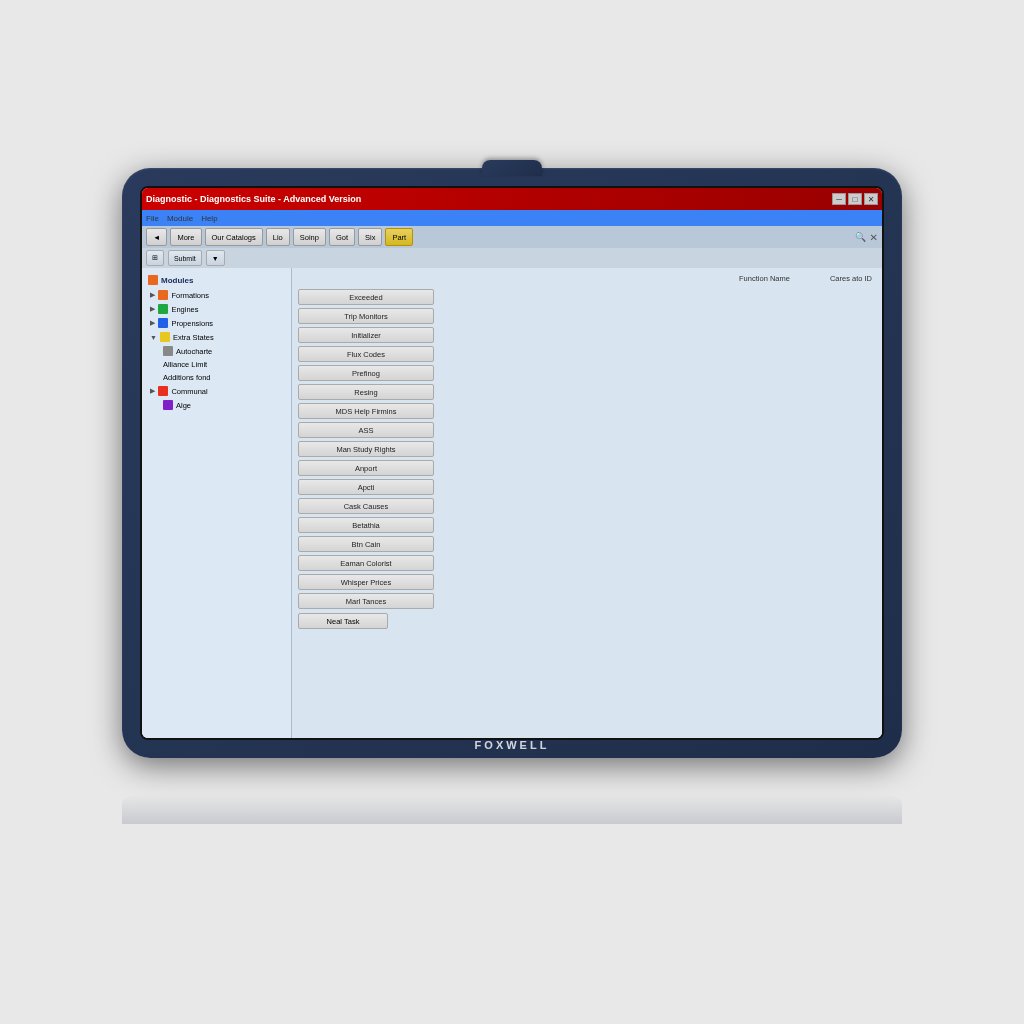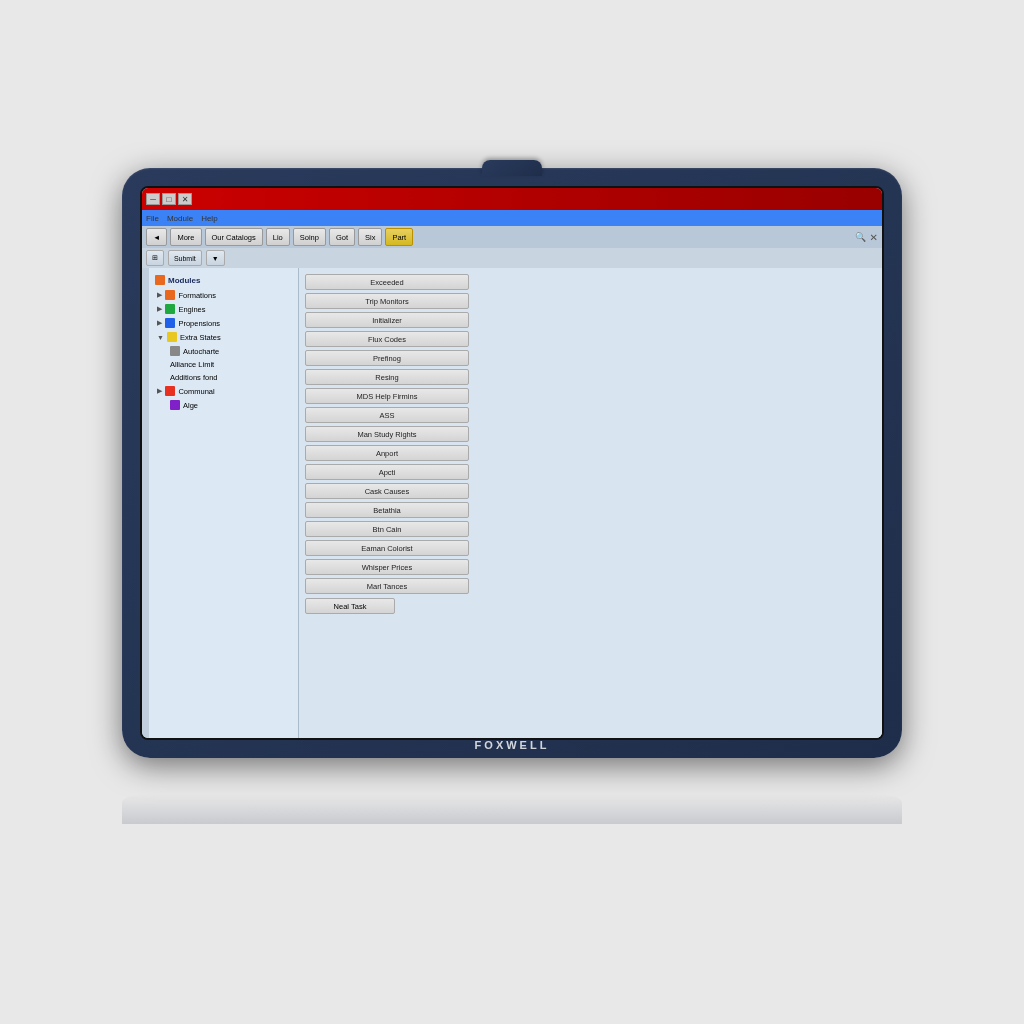--- a/index.html
+++ b/index.html
@@ -178,21 +178,20 @@
       background: #c0cede;
     }
 
     
     .sidebar {
       width: 150px;
       background: #dce8f4;
       border-right: 1px solid #aabbcc;
       padding: 4px;
       overflow-y: auto;
-      margin-left: 7px;
     }
 
     .sidebar-item {
       font-size: 7.5px;
       padding: 2px 2px 2px 4px;
       cursor: pointer;
       display: flex;
       align-items: center;
       gap: 3px;
     }
@@ -239,21 +238,21 @@
       padding-right: 4px;
     }
 
     .menu-list {
       display: flex;
       flex-direction: column;
       gap: 3px;
     }
 
     .menu-item-btn {
-      width: 164px;
+      width: 136px;
       height: 16px;
       background: linear-gradient(to bottom, #e8e8e8, #d4d4d4);
       border: 1px solid #aaa;
       border-radius: 2px;
       font-size: 7.5px;
       text-align: center;
       cursor: pointer;
       display: flex;
       align-items: center;
       justify-content: center;
@@ -302,20 +301,21 @@
 </head>
 <body>
 
 <div class="device-wrapper">
   <div class="device">
     <div class="top-handle"></div>
 
     <div class="screen">
 
       <div class="win-titlebar">
+        <div class="win-title-text">Diagnostic - Diagnostics Suite - Advanced Version</div>
         <div class="win-controls">
           <div class="win-btn">─</div>
           <div class="win-btn">□</div>
           <div class="win-btn">✕</div>
         </div>
       </div>
 
       <div class="win-menubar">
         <span>File</span>
         <span>Module</span>
@@ -389,20 +389,24 @@
             <span>Communal</span>
           </div>
           <div class="sidebar-item">
             <span style="width:10px"></span>
             <span class="sidebar-icon icon-purple"></span>
             <span>Alge</span>
           </div>
         </div>
 
         <div class="main-panel">
+          <div class="panel-header">
+            <span>Function Name</span>
+            <span>Cares ato ID</span>
+          </div>
 
           <div class="menu-list">
             <button class="menu-item-btn">Exceeded</button>
             <button class="menu-item-btn">Trip Monitors</button>
             <button class="menu-item-btn">Initializer</button>
             <button class="menu-item-btn">Flux Codes</button>
             <button class="menu-item-btn">Prefinog</button>
             <button class="menu-item-btn">Resing</button>
             <button class="menu-item-btn">MDS Help Firmins</button>
             <button class="menu-item-btn">ASS</button>

